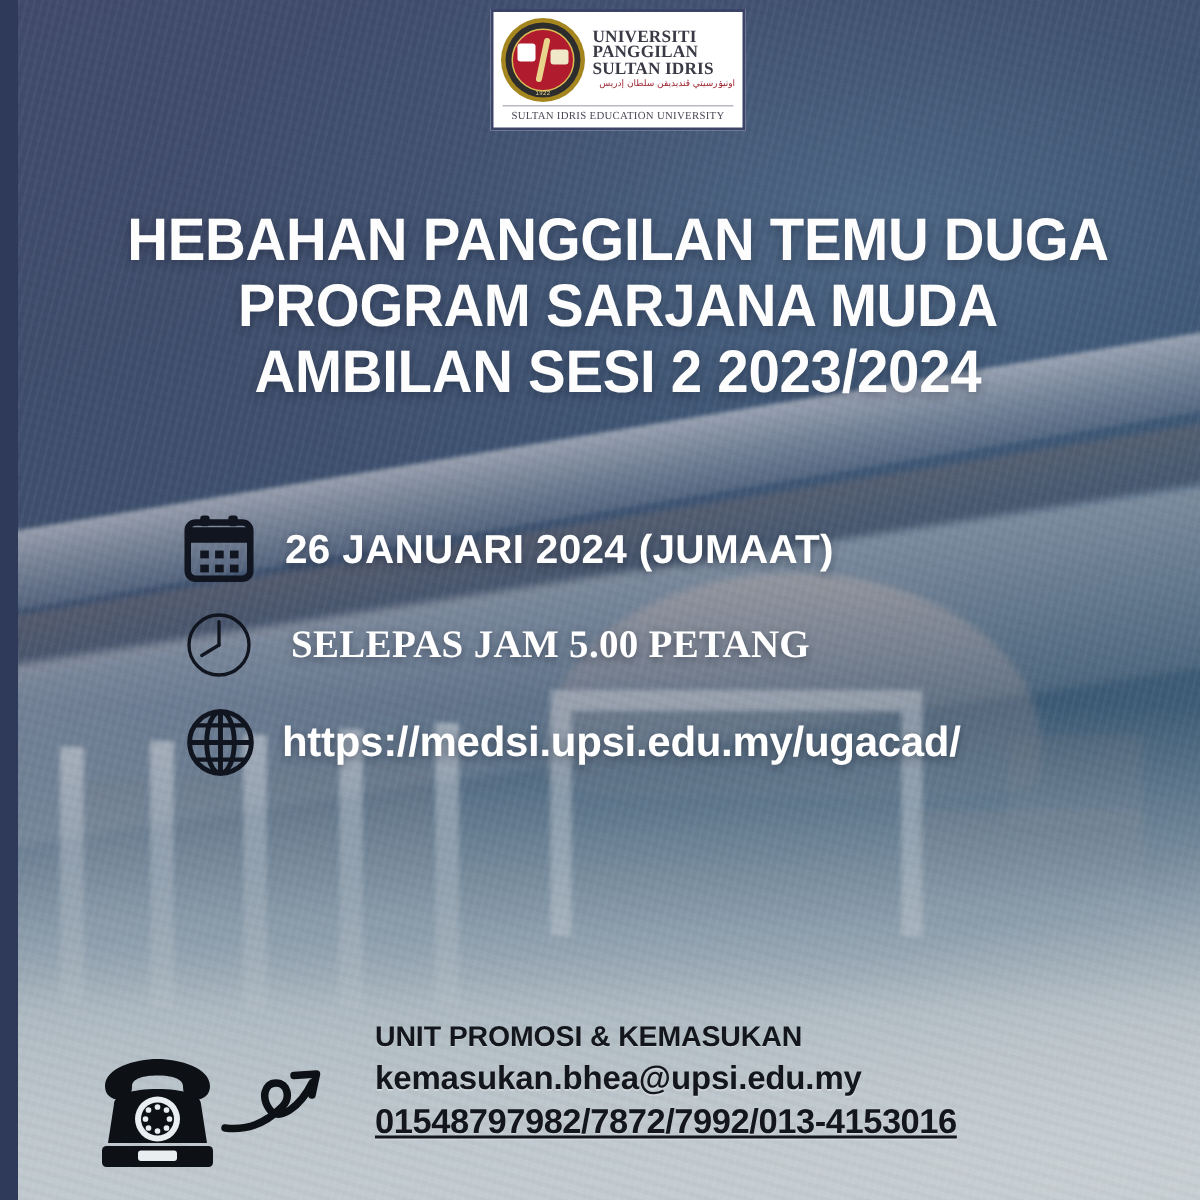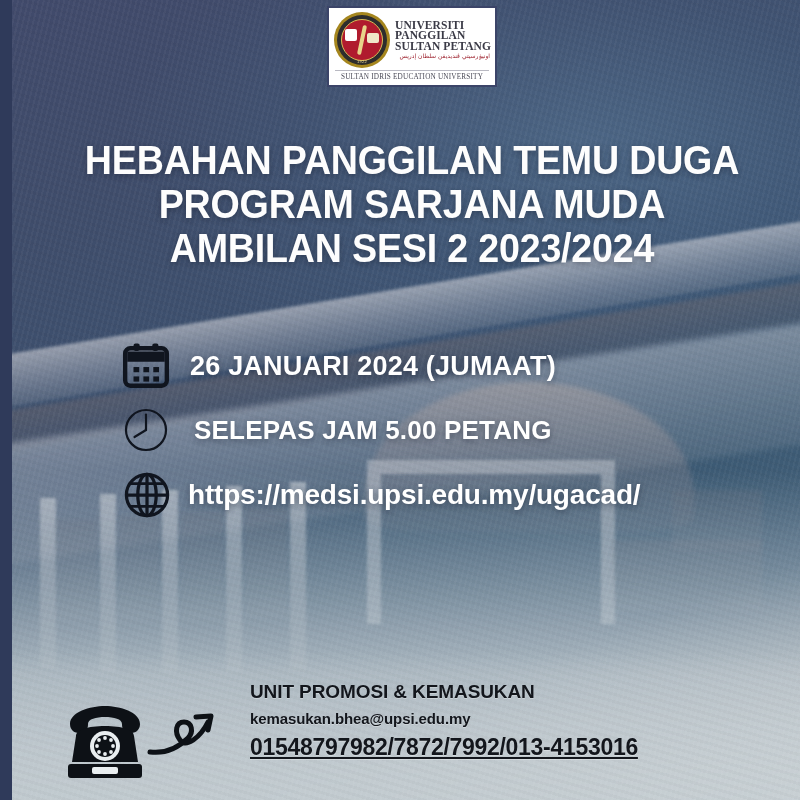--- a/index.html
+++ b/index.html
@@ -158,33 +158,33 @@
   .info-row{display:flex;align-items:center;margin-bottom:12px;}
   .info-row .ico{flex:0 0 auto;display:flex;align-items:center;justify-content:center;}
   .info-text{
     color:#ffffff;font-weight:700;
     text-shadow:0 2px 6px rgba(20,26,44,.45);
     white-space:nowrap;
   }
   .row-date .ico{width:52px;height:52px;}
   .row-date .info-text{font-size:27px;margin-left:18px;letter-spacing:.2px;}
   .row-time .ico{width:52px;height:52px;}
-  .row-time .info-text{font-size:26px;margin-left:22px;letter-spacing:.2px;}
+  .row-time .info-text{font-size:26px;margin-left:22px;letter-spacing:.2px;font-family:Liberation Serif, serif;}
   .row-url .ico{width:54px;height:54px;}
   .row-url .info-text{font-size:28px;margin-left:14px;letter-spacing:-.2px;}
 
   .footer{
     position:absolute;left:238px;top:678px;
   }
   .footer div{
     color:#13161c;font-weight:700;white-space:nowrap;
     text-shadow:0 1px 0 rgba(255,255,255,.30);
   }
   .f1{font-size:19px;line-height:27px;letter-spacing:-.1px;}
-  .f2{font-size:15px;line-height:28px;letter-spacing:-.1px;}
+  .f2{font-size:22px;line-height:28px;letter-spacing:-.1px;}
   .f3{font-size:23px;line-height:29px;letter-spacing:-.3px;text-decoration:underline;}
 
   .phone-art{position:absolute;left:38px;top:700px;width:180px;height:86px;}
 </style>
 </head>
 <body>
 
 <div class="poster">
 
   <div class="bg-base"></div>
@@ -220,21 +220,21 @@
       <div class="logo-main">
         <div class="crest">
           <div class="crest-inner">
             <div class="crest-quill"></div>
           </div>
           <div class="crest-year">1922</div>
         </div>
         <div class="logo-words">
           <div class="lw">UNIVERSITI</div>
           <div class="lw">PANGGILAN</div>
-          <div class="lw">SULTAN PETANG</div>
+          <div class="lw">SULTAN IDRIS</div>
           <div class="logo-jawi">اونيۏرسيتي ڤنديديقن سلطان إدريس</div>
         </div>
       </div>
       <div class="logo-rule"></div>
       <div class="logo-sub">SULTAN IDRIS EDUCATION UNIVERSITY</div>
     </div>
 
     <div class="headline">
       <div>HEBAHAN PANGGILAN TEMU DUGA</div>
       <div>PROGRAM SARJANA MUDA</div>

